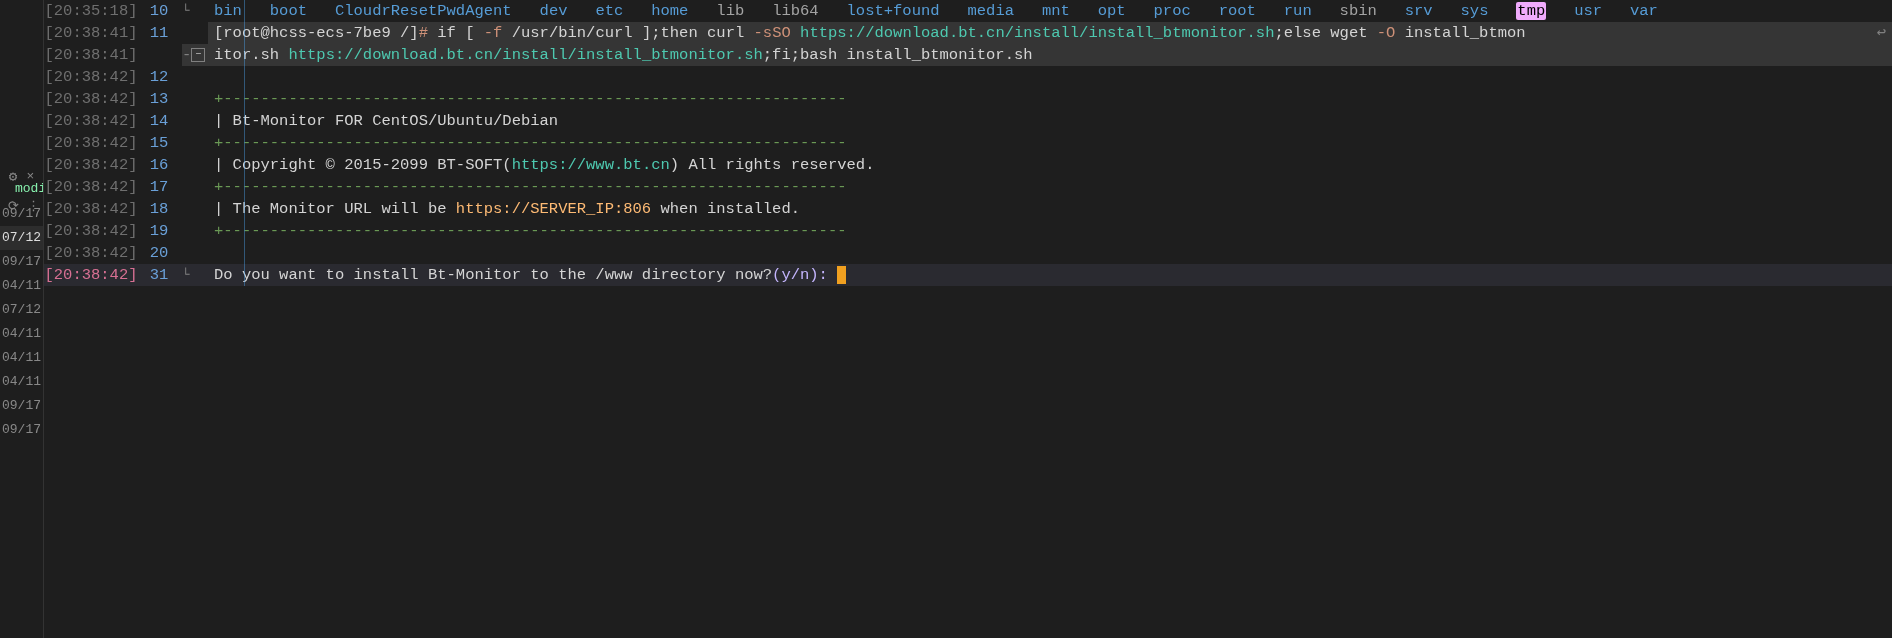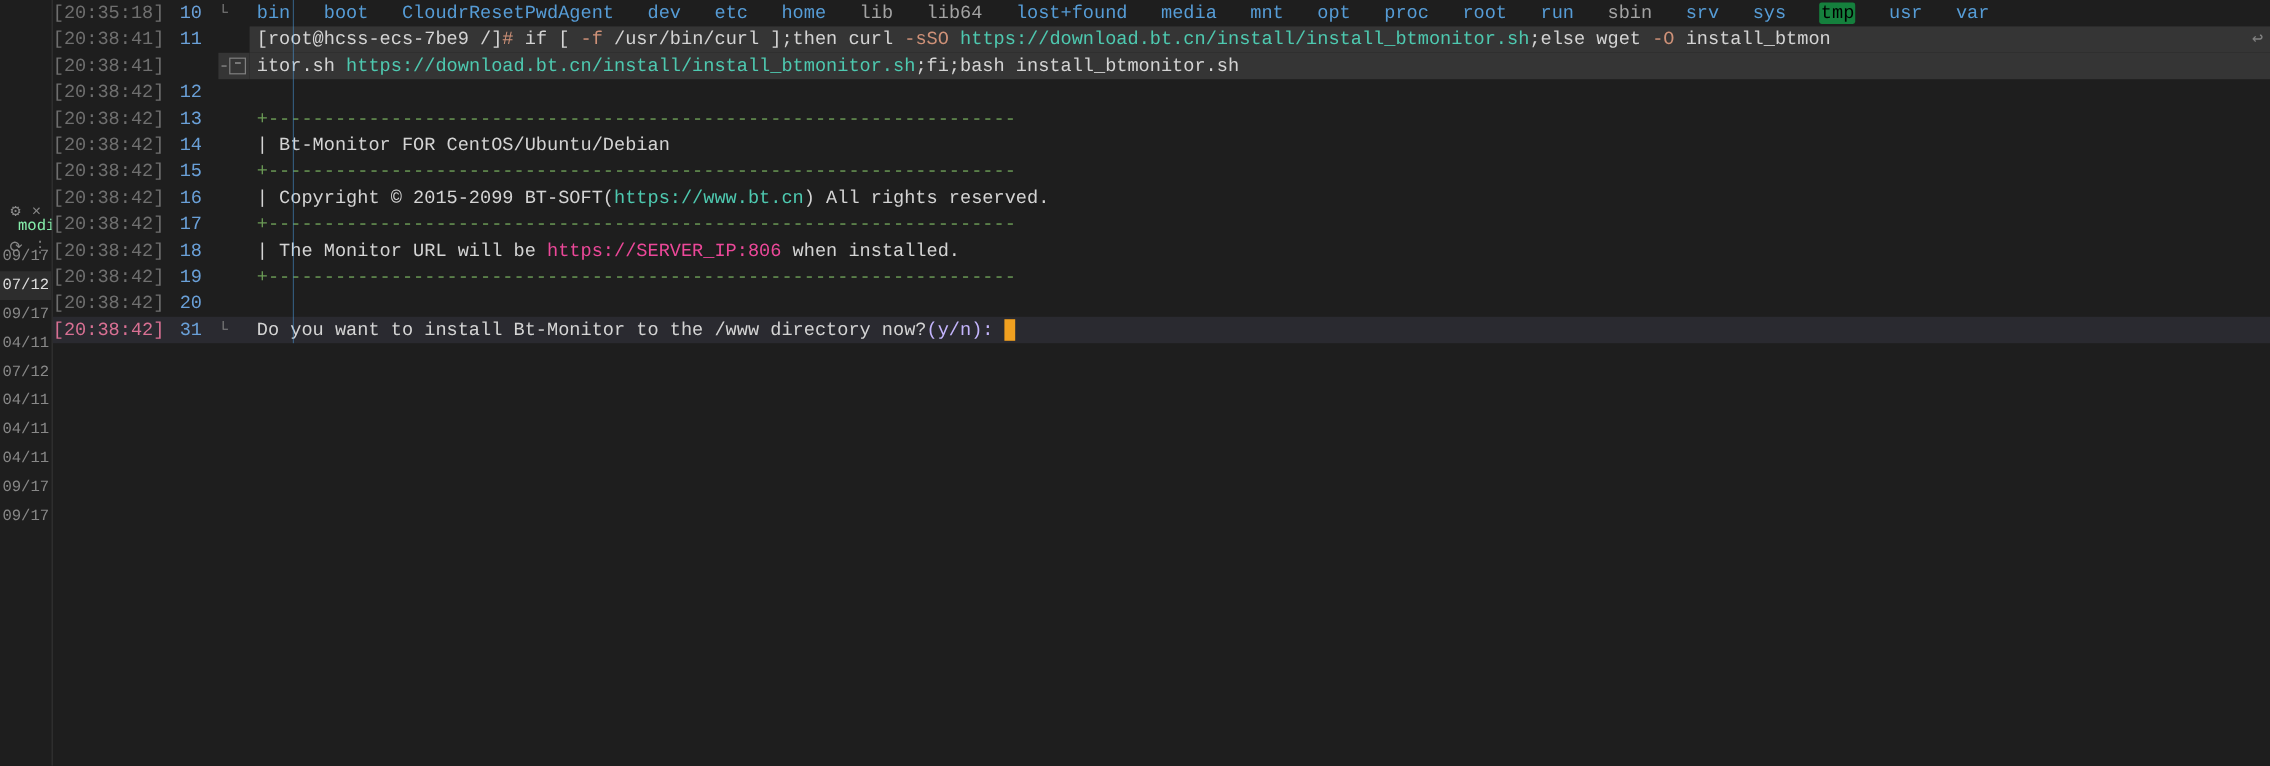--- a/index.html
+++ b/index.html
@@ -1,35 +1,35 @@
 <!DOCTYPE html>
 <html><head>
 <meta charset="utf-8">
 <style>
   html,body{margin:0;padding:0;background:#1e1e1e;color:#d4d4d4;
     font-family:"Consolas","Menlo","Courier New",monospace;font-size:15.5px;
     line-height:22px;overflow:hidden;width:1892px;height:638px}
   .row{display:flex;align-items:flex-start;height:22px;white-space:pre}
-  .ts-col{width:100px;min-width:100px;text-align:left;color:#6f6f6f;padding-right:6px;
+  .ts-col{width:100px;min-width:100px;text-align:center;color:#6f6f6f;padding-right:6px;
     box-sizing:border-box;user-select:none}
   .ts-col.hl{color:#d87093}
   .ln-col{width:38px;min-width:38px;text-align:center;color:#6aa0d8;padding-right:8px;
     box-sizing:border-box;user-select:none}
   .gut-col{width:26px;min-width:26px;display:flex;align-items:center;justify-content:flex-start}
   .code-col{flex:1;overflow:hidden;padding-left:6px}
   .row.current{background:#2a2a30}
   .row.sel .code-col, .row.sel .gut-col{background:#353535}
   
   .t-dir{color:#569cd6}
   .t-dir-w{color:#a3a3a3}
-  .t-tmp{background:#15803d;color:#000;border-radius:2px;padding:0 1px}
+  .t-tmp{background:#f0abfc;color:#000;border-radius:2px;padding:0 1px}
   .t-kw{color:#d4d4d4}
   .t-opt{color:#ce9178}
   .t-url{color:#4ec9b0;}
-  .t-url2{color:#ec4899}
+  .t-url2{color:#fdba74}
   .t-cmt{color:#6a9955}
   .t-yel{color:#c4b5fd}
   .t-orange{color:#d19a66}
   .cursor{display:inline-block;width:9px;height:18px;background:#f0a020;vertical-align:middle}
   .fold{width:14px;height:14px;border:1px solid #808080;display:flex;align-items:center;
     justify-content:center;font-size:10px;line-height:10px;color:#c5c5c5;box-sizing:border-box}
   .fold::before{content:"−"}
   .wrap-glyph{color:#808080;position:absolute;right:6px}
   .dash{color:#808080}
   

